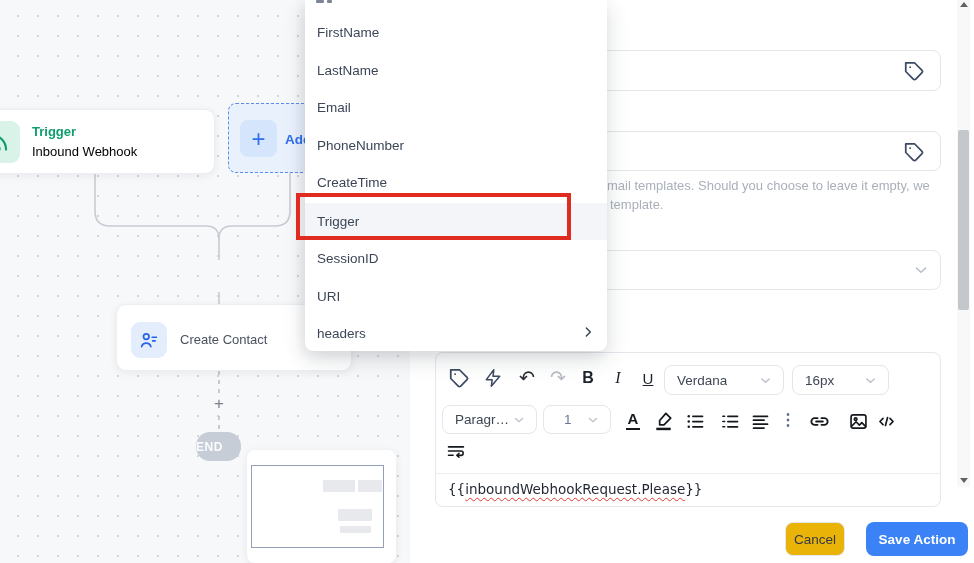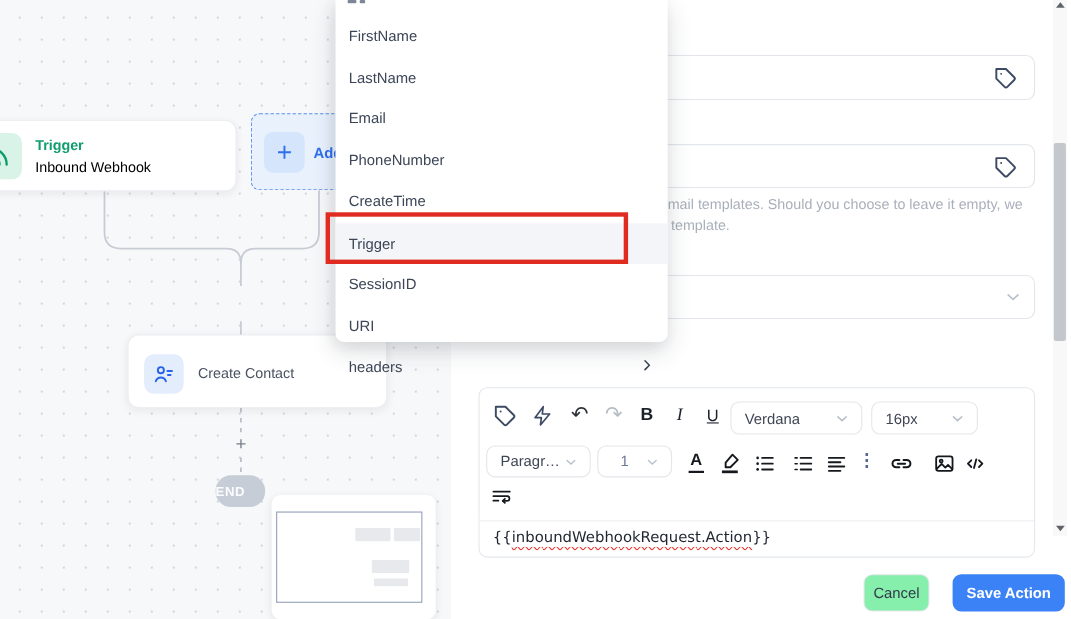--- a/index.html
+++ b/index.html
@@ -79,31 +79,31 @@
   .glyph-u { font-size:15px; color:#1c222c; text-decoration:underline; }
   .glyph-undo { font-size:19px; color:#2a2f36; line-height:1; }
   .glyph-redo { font-size:19px; color:#b6bcc4; line-height:1; }
   .glyph-kebab { font-size:16px; font-weight:700; color:#54658e; line-height:1; }
   .fontA { font-size:15px; font-weight:700; color:#15181d; border-bottom:2.5px solid #15181d; padding:0 2px 0 2px; line-height:1.15; }
   .ed-content { position:absolute; left:12px; top:128px; width:480px; font-family:"DejaVu Sans", sans-serif;
                 font-size:13.5px; color:#1f2530; white-space:nowrap; }
   .squiggle { text-decoration:underline wavy #e23b32 1px; text-decoration-skip-ink:none; text-underline-offset:3px; }
 
   .btn-cancel {
-    position:absolute; background:#86efac; border:1px solid #e3e6ea; border-radius:8px;
+    position:absolute; background:#eab308; border:1px solid #e3e6ea; border-radius:8px;
     font-size:13.5px; color:#303a4b; cursor:pointer; font-family:"Liberation Sans",sans-serif;
   }
   .btn-save {
     position:absolute; background:#3b82f6; border:none; border-radius:8px;
     font-size:13.5px; font-weight:700; color:#fff; cursor:pointer; font-family:"Liberation Sans",sans-serif;
   }
 
   
   .menu {
-    position:absolute; left:305px; top:0; width:302px; height:311px; background:#fff;
+    position:absolute; left:305px; top:0; width:302px; height:351px; background:#fff;
     border-radius:0 0 8px 8px;
     box-shadow:0 8px 22px rgba(31,41,55,.16), -3px 4px 12px rgba(31,41,55,.06);
     z-index:30;
   }
   .menu-item { position:absolute; left:0; width:100%; height:20px; padding-left:12px;
                font-size:13.5px; color:#3c4657; cursor:pointer; display:flex; align-items:center; }
   .menu-hl { position:absolute; left:0; top:203px; width:100%; height:37px; background:#f3f5f8; }
   .frag { position:absolute; background:#7d8696; height:3px; border-radius:1px; }
   .red-box { position:absolute; left:296px; top:193px; width:275px; height:47px;
              border:4px solid #e02b20; z-index:40; pointer-events:none; }
@@ -332,21 +332,21 @@
         <line x1="3" y1="7" x2="21" y2="7"></line>
         <path d="M3 12h15a2.6 2.6 0 0 1 0 5.2h-4.6"></path>
         <polyline points="15.6 14.9 13.2 17.2 15.6 19.5"></polyline>
         <line x1="3" y1="17" x2="8.5" y2="17"></line>
       </svg>
     </button>
 
     <div class="divider"></div>
 
     <div class="ed-content">
-      <span>{{</span><span class="squiggle">inboundWebhookRequest.Action</span><span>}}</span>
+      <span>{{</span><span class="squiggle">inboundWebhookRequest.Please</span><span>}}</span>
     </div>
   </div>
 
   <div class="sb-track"></div>
   <div class="sb-thumb"></div>
   <div class="tri-up"></div>
   <div class="tri-down"></div>
 
   <div class="menu">
     <div class="frag" style="left:11px; top:0; width:8px;"></div>

